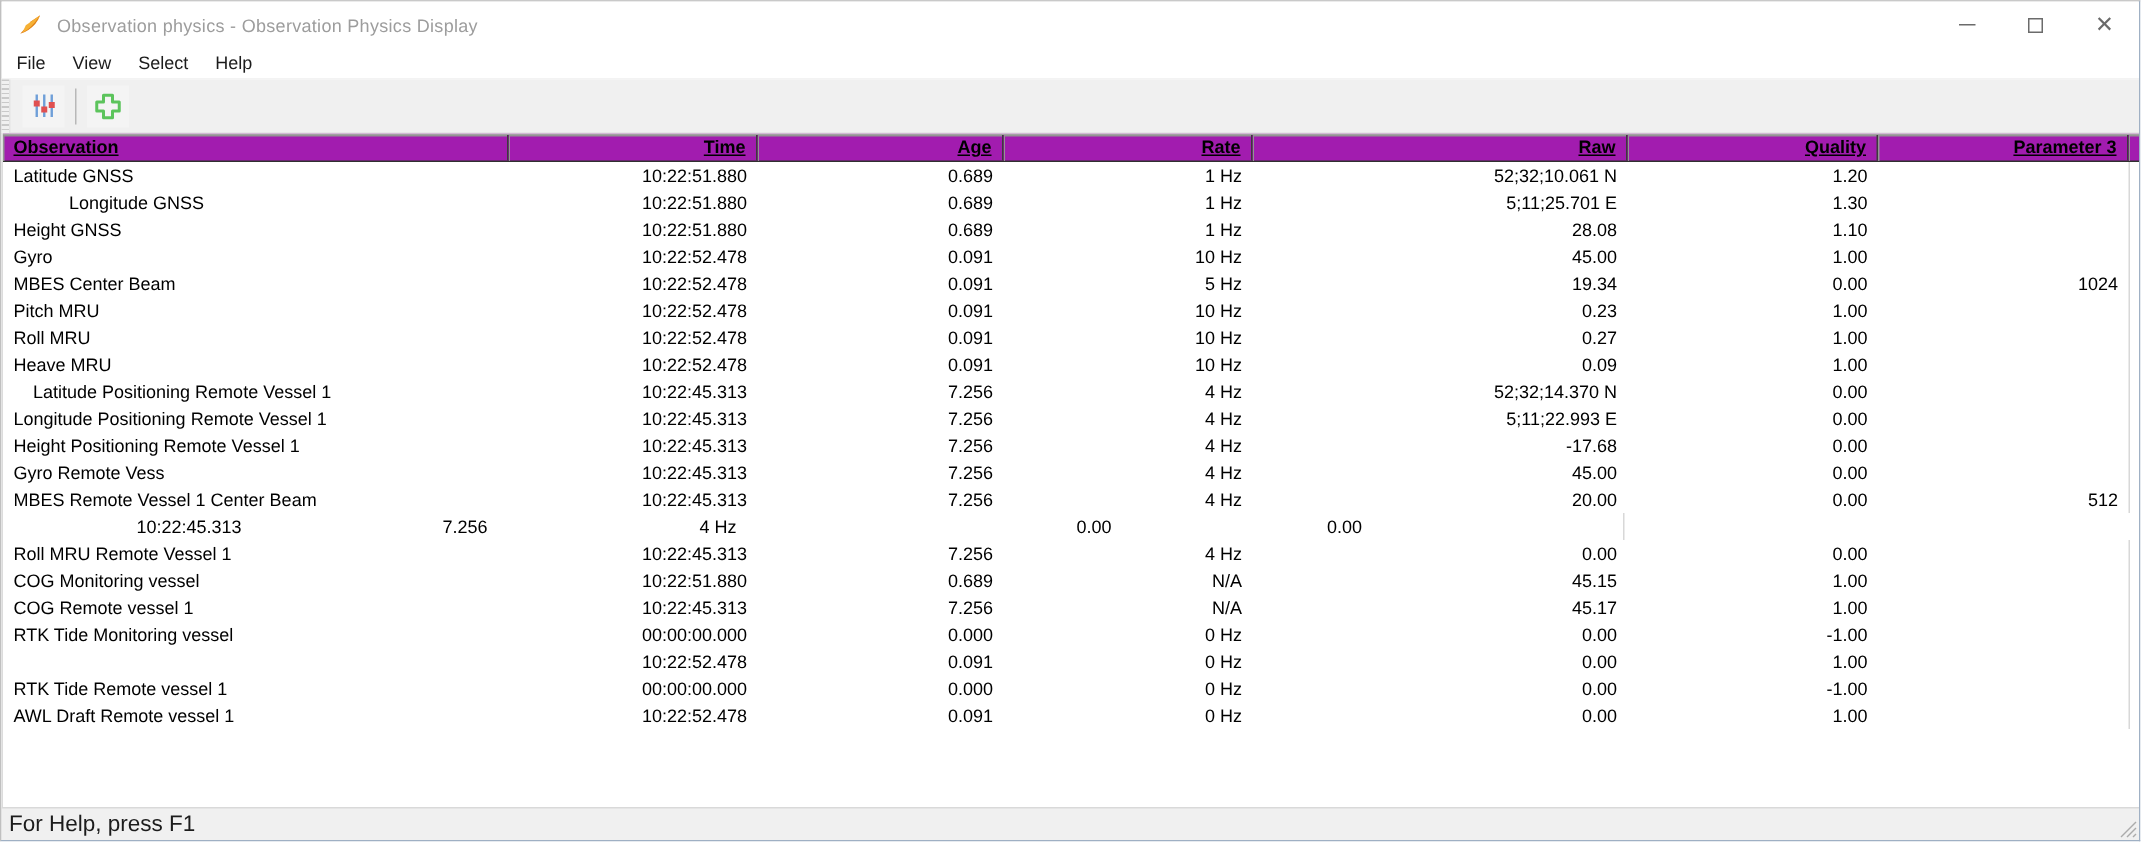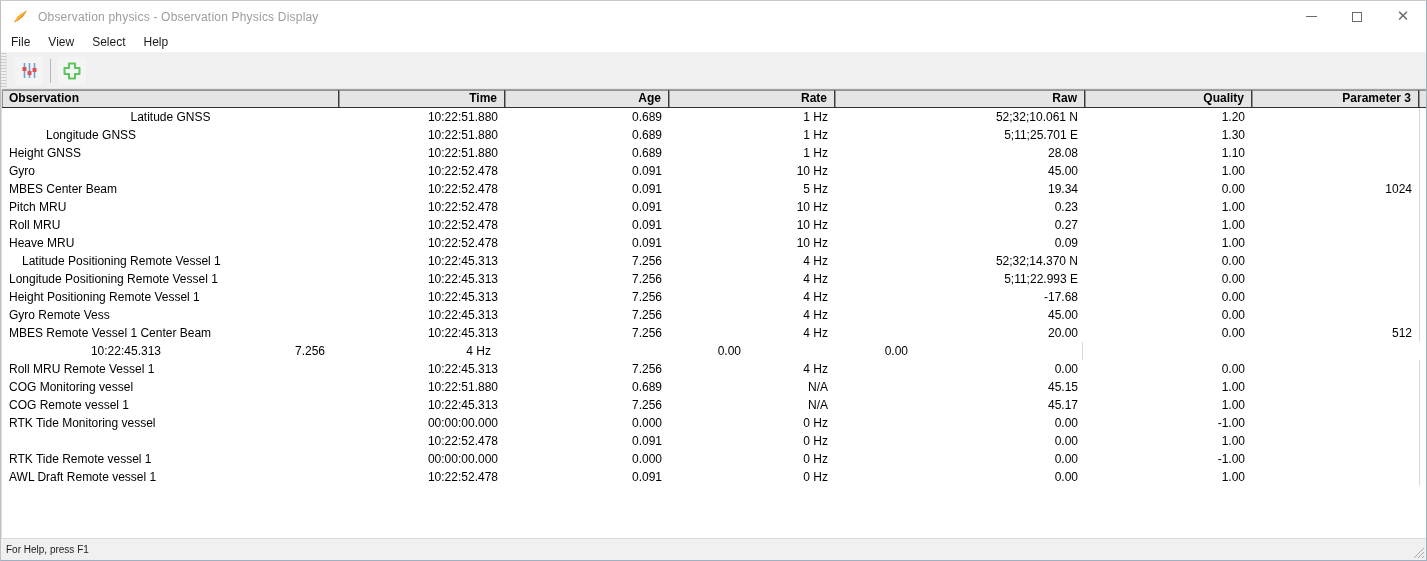--- a/index.html
+++ b/index.html
@@ -70,23 +70,24 @@
   .table-area {
     flex: 1 1 auto;
     background: #ffffff;
     overflow: hidden;
     display: flex; flex-direction: column;
     border-left: 1px solid #dcdcdc;
   }
   .thead {
     height: 19px; flex: 0 0 19px;
     display: flex;
-    background: #e5e5e5;
+    background: #a21caf;
     border-top: 1px solid #a2a2a2;
     border-bottom: 1px solid #303030;
+    text-decoration: underline;
   }
   .th {
     font-size: 12px; font-weight: bold; color: #000000;
     line-height: 17px;
     padding: 0 7px;
     border-right: 1px solid #3c3c3c;
     box-shadow: inset 1px 1px 0 #949494;
     overflow: hidden; white-space: nowrap;
     flex: 0 0 auto;
   }
@@ -106,21 +107,21 @@
   .td-stub { flex: 1 1 auto; border-left: 1px solid #d8d8d8; padding: 0; }
 
   
   .statusbar {
     height: 22px; flex: 0 0 22px;
     background: #f0f0f0;
     border-top: 1px solid #d9d9d9;
     display: flex; align-items: center;
     position: relative;
   }
-  .status-text { font-size: 10px; color: #1c1c1c; padding-left: 5px; }
+  .status-text { font-size: 15px; color: #1c1c1c; padding-left: 5px; }
   .resize-grip { position: absolute; right: 1px; bottom: 1px; width: 14px; height: 14px; }
 </style>
 </head>
 <body>
 
 <div class="window">
 
   <div class="titlebar">
     <svg class="app-icon" viewBox="0 0 17 17">
       <path d="M1.5 14.5 Q7 13 11.5 8 Q13.5 5.5 14.8 2.2 L8.8 6.2 Z" fill="#df7f14"></path>
@@ -172,21 +173,21 @@
       <div class="th align-right" style="width: 166px;">Time</div>
       <div class="th align-right" style="width: 164px;">Age</div>
       <div class="th align-right" style="width: 166px;">Rate</div>
       <div class="th align-right" style="width: 250px;">Raw</div>
       <div class="th align-right" style="width: 167px;">Quality</div>
       <div class="th align-right" style="width: 167px;">Parameter 3</div>
       <div class="th th-stub"></div>
     </div>
     <div class="tbody" id="tbody">
   <div class="tr">
-    <div class="td" style="width: 337px; text-align: center;">Latitude GNSS</div>
+    <div class="td" style="width: 337px;">Latitude GNSS</div>
     <div class="td align-right" style="width: 166px;">10:22:51.880</div>
     <div class="td align-right" style="width: 164px;">0.689</div>
     <div class="td align-right" style="width: 166px;">1 Hz</div>
     <div class="td align-right" style="width: 250px;">52;32;10.061 N</div>
     <div class="td align-right" style="width: 167px;">1.20</div>
     <div class="td align-right" style="width: 167px;"></div>
     <div class="td td-stub"></div>
   </div>
 
   <div class="tr">

